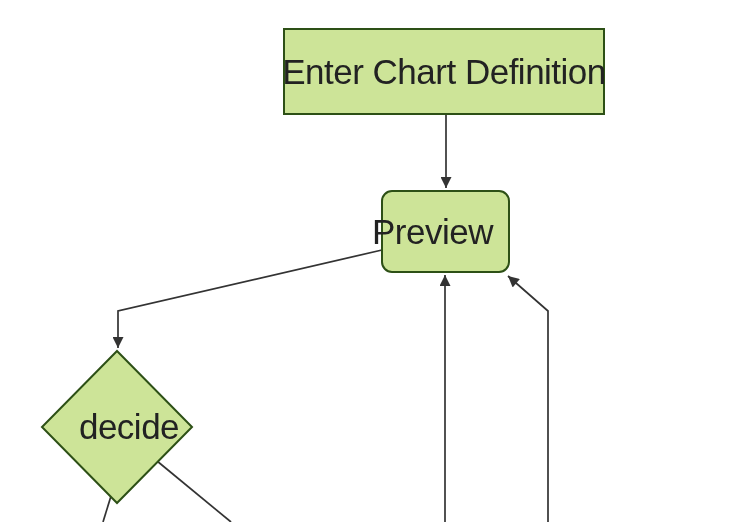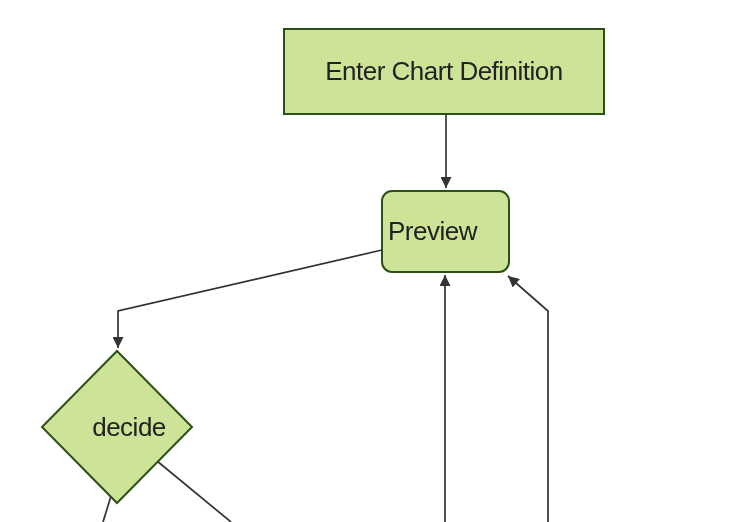--- a/index.html
+++ b/index.html
@@ -22,21 +22,21 @@
     stroke: var(--node-stroke, #2d5016);
     stroke-width: 2;
   }
   .arrowhead { fill: var(--edge-color, #333333); stroke: none; }
   .node-label {
     position: absolute;
     display: flex;
     align-items: center;
     justify-content: center;
     text-align: left;
-    font-size: 26px;
+    font-size: 35px;
     letter-spacing: -0.5px;
     color: var(--text-color, #222222);
     pointer-events: none;
     white-space: nowrap;
   }
   .label-enter   { left: 284px; top: 29px;  width: 320px; height: 85px;  }
   .label-preview { left: 382px; top: 191px; width: 101px; height: 81px;  }
   .label-decide  { left: 54px;  top: 351px; width: 150px; height: 152px; }
 </style>
 </head>

